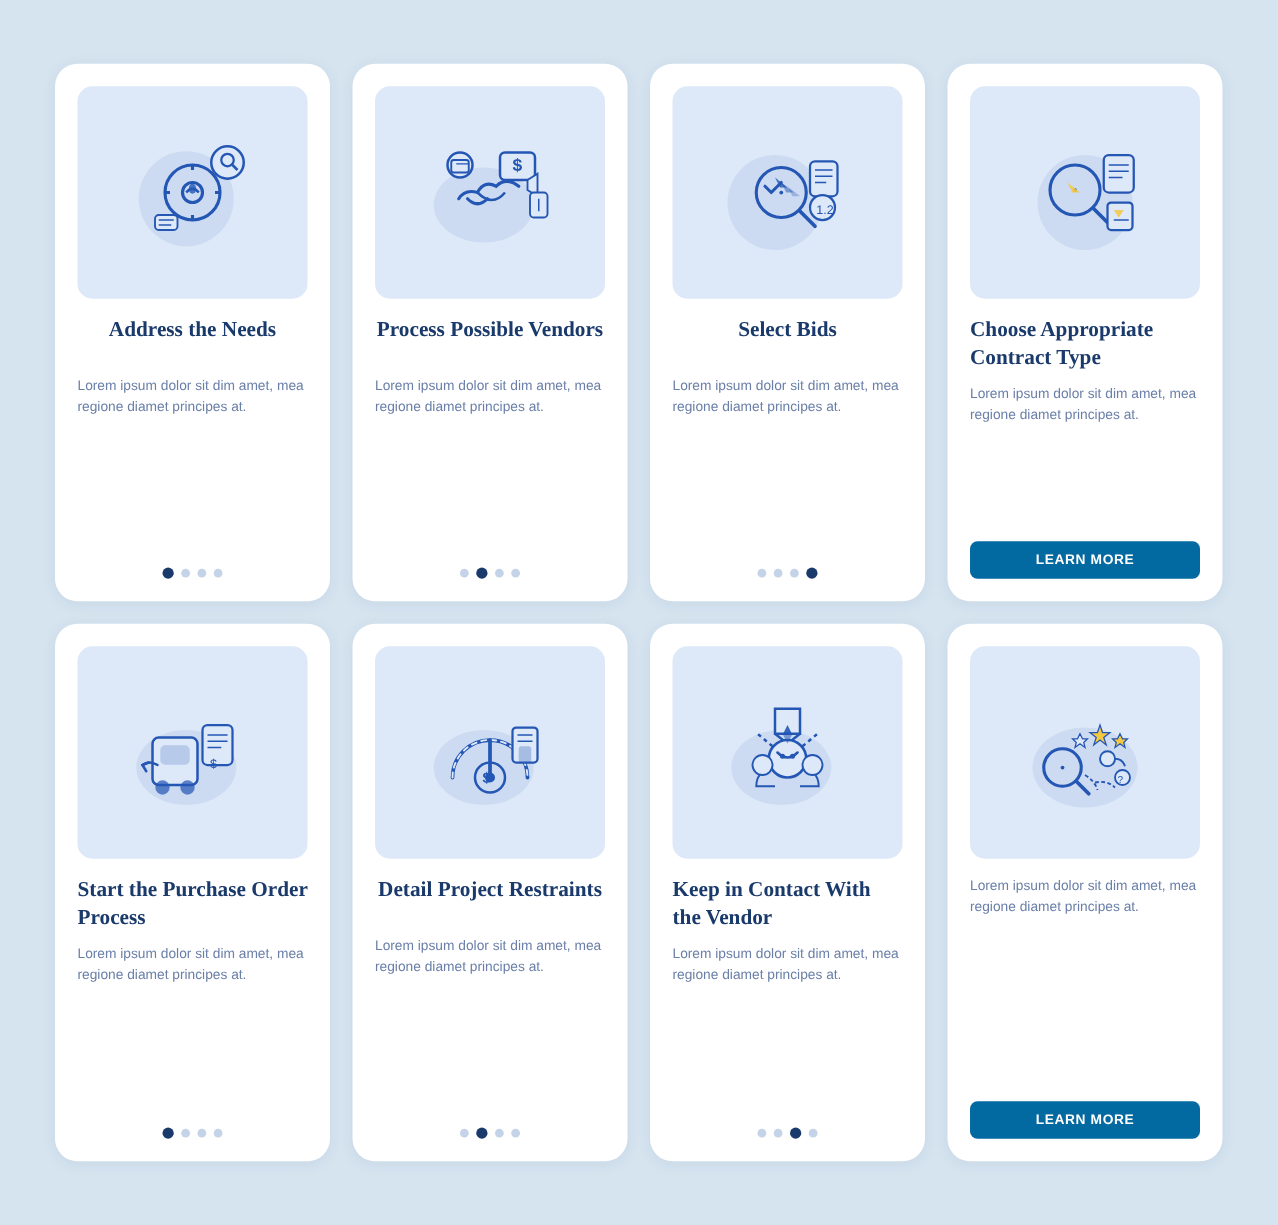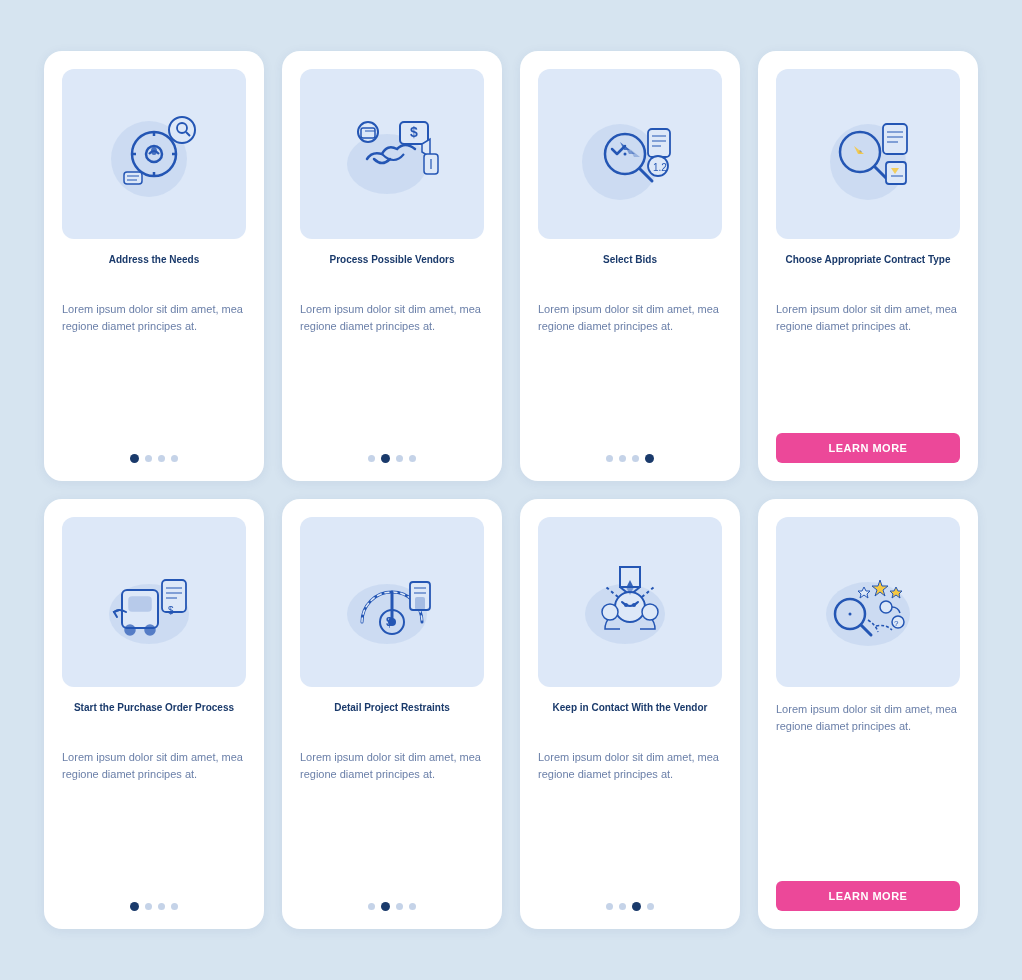--- a/index.html
+++ b/index.html
@@ -38,27 +38,28 @@
       align-items: center;
       justify-content: center;
       margin-bottom: 14px;
       overflow: hidden;
     }
     .card-illustration svg {
       width: 120px;
       height: 120px;
     }
     .card-title {
-      font-size: 10px;
+      font-size: 17px;
       font-weight: 700;
       color: #1a3a6b;
-      text-align: right;
+      text-align: left;
       line-height: 1.3;
       margin-bottom: 10px;
       min-height: 38px;
+      font-family: Liberation Serif, serif;
     }
     .card-body {
       font-size: 11px;
       color: #6a7fa8;
       line-height: 1.5;
       margin-bottom: 10px;
       flex: 1;
     }
     .card-dots {
       display: flex;
@@ -72,21 +73,21 @@
       height: 7px;
       border-radius: 50%;
       background: #c5d3e8;
     }
     .dot.active {
       background: #1a3a6b;
       width: 9px;
       height: 9px;
     }
     .learn-more-btn {
-      background: #ec4899;
+      background: #0369a1;
       color: #fff;
       border: none;
       border-radius: 6px;
       padding: 9px 26px;
       font-size: 11px;
       font-weight: 700;
       letter-spacing: 0.5px;
       cursor: pointer;
       margin-top: 8px;
       width: 100%;

